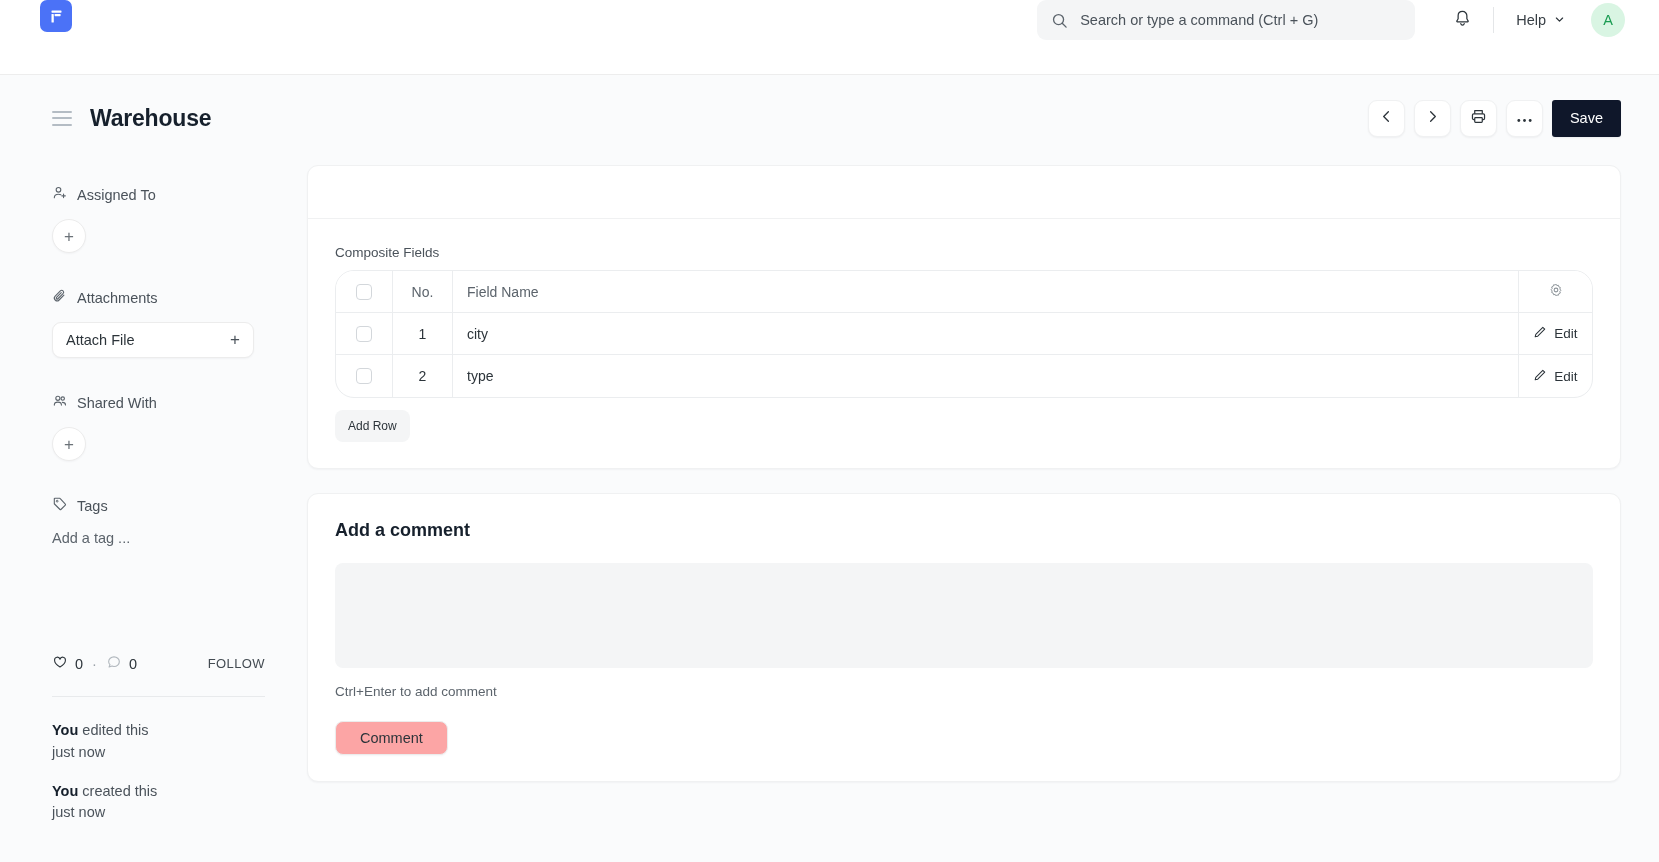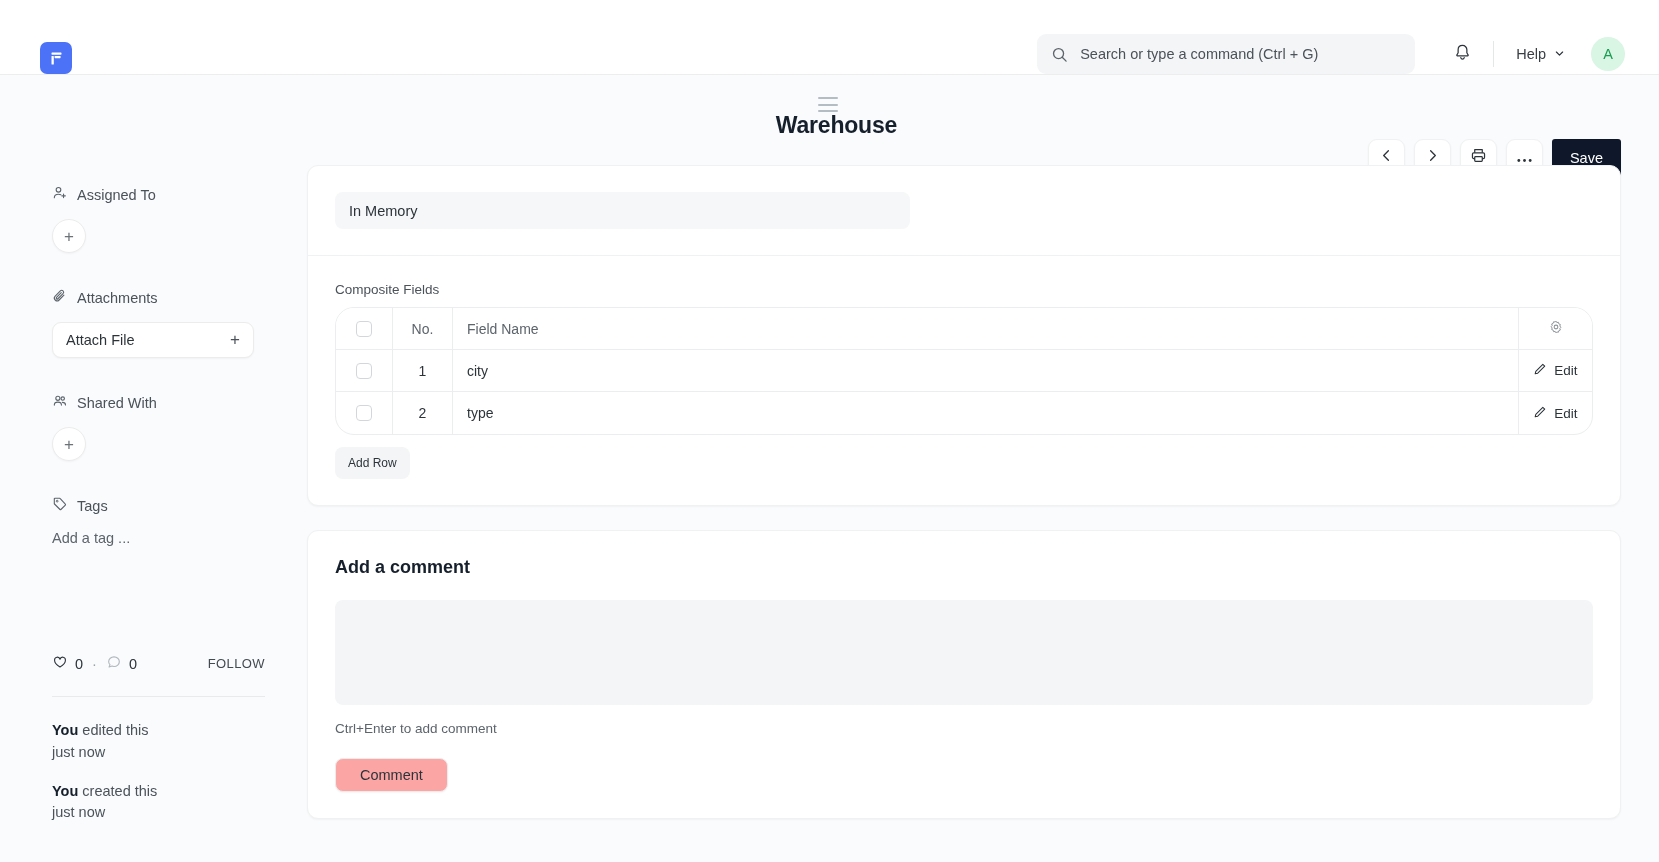--- a/index.html
+++ b/index.html
@@ -10,21 +10,21 @@
     color: #1f272e;
     overflow: hidden;
   }
 
   
   .navbar {
     height: 75px;
     background: #ffffff;
     border-bottom: 1px solid #ededed;
     display: flex;
-    align-items: flex-end;
+    align-items: flex-start;
     padding: 0 34px 0 40px;
     position: relative;
   }
   .brand-logo {
     width: 32px; height: 32px;
     background: #4b72f7;
     border-radius: 7px;
     display: flex; align-items: center; justify-content: center;
     flex-shrink: 0;
   }
@@ -91,21 +91,20 @@
     height: 787px;
     background: #fafbfc;
     overflow: hidden;
     position: relative;
   }
   .page-head {
     display: flex;
     align-items: center;
     padding: 22px 38px 14px 52px;
     height: 78px;
-    flex-direction: column;
   }
   .hamburger {
     width: 20px; height: 15px;
     display: flex; flex-direction: column; justify-content: space-between;
     margin-right: 18px;
     flex-shrink: 0;
   }
   .hamburger span { display: block; height: 2px; background: #b4bcc4; border-radius: 2px; }
   .page-title {
     font-size: 23px;
@@ -539,21 +538,20 @@
       <div class="activity">
         <b>You</b><span> created this</span><br>
         <span>just now</span>
       </div>
     </div>
 
     <div class="main">
 
       <div class="card">
         <div class="card-section">
-          <input class="field-input" type="text" value="In Memory" style="">
         </div>
 
         <div class="section-sep"></div>
 
         <div class="card-section">
           <div class="grid-label">Composite Fields</div>
 
           <div class="grid">
             <div class="grid-row head">
               <div class="cell check">

